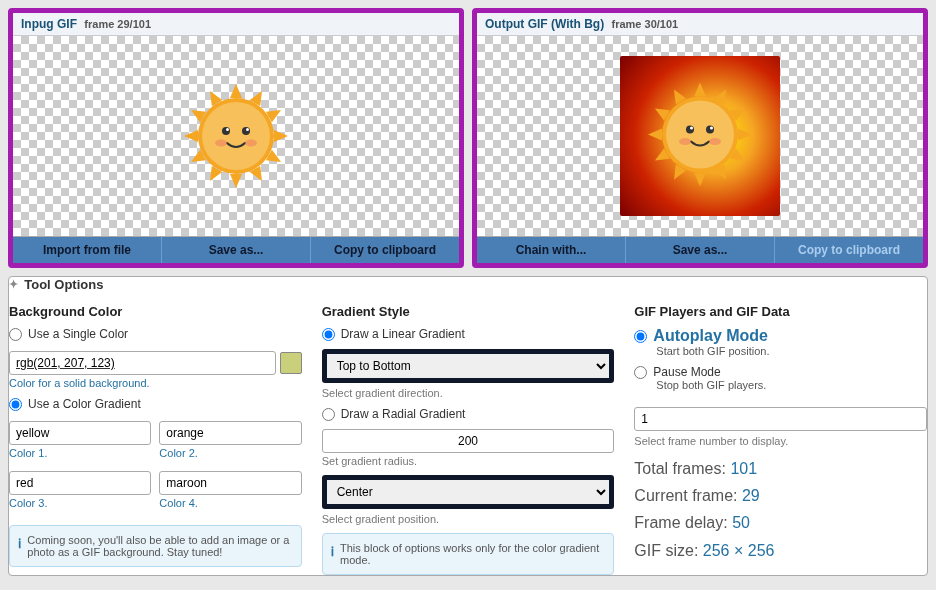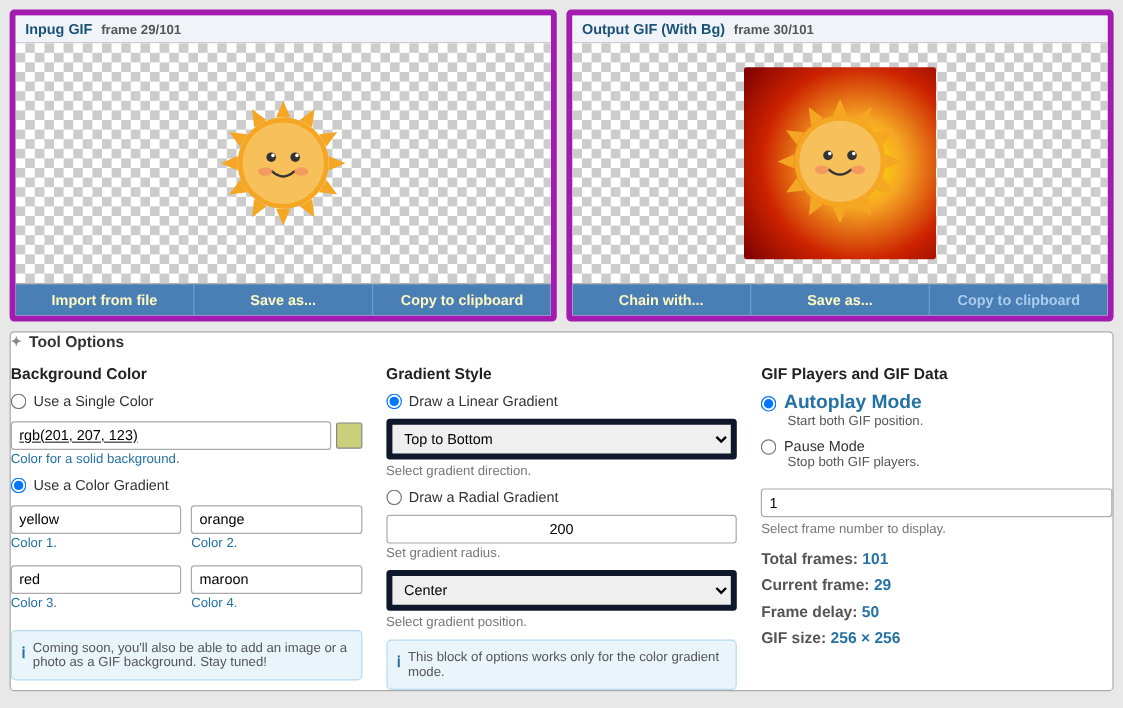--- a/index.html
+++ b/index.html
@@ -55,21 +55,21 @@
       border-top: 1px solid #aaa;
       background: #4a7fb5;
     }
 
     .panel-footer button {
       flex: 1;
       padding: 6px 4px;
       background: transparent;
       border: none;
       border-right: 1px solid #6a9fd5;
-      color: #fef9c3;
+      color: #0f172a;
       font-size: 12px;
       cursor: pointer;
       font-weight: bold;
     }
 
     .panel-footer button:last-child { border-right: none; }
     .panel-footer button.disabled { color: #aaccee; cursor: default; }
 
     
     .tool-options {
@@ -243,24 +243,23 @@
     .frame-input {
       width: 100%;
       padding: 4px 6px;
       border: 1px solid #aaa;
       border-radius: 3px;
       font-size: 12px;
       margin-bottom: 4px;
     }
 
     .stats-box {
-      font-size: 13px;
+      font-size: 16px;
       color: #555;
       line-height: 1.7;
-      font-weight: bold;
     }
 
     .stats-box span { color: #2471a3; }
 
     
     .sun-svg {
       width: 130px;
       height: 130px;
     }
   </style>

